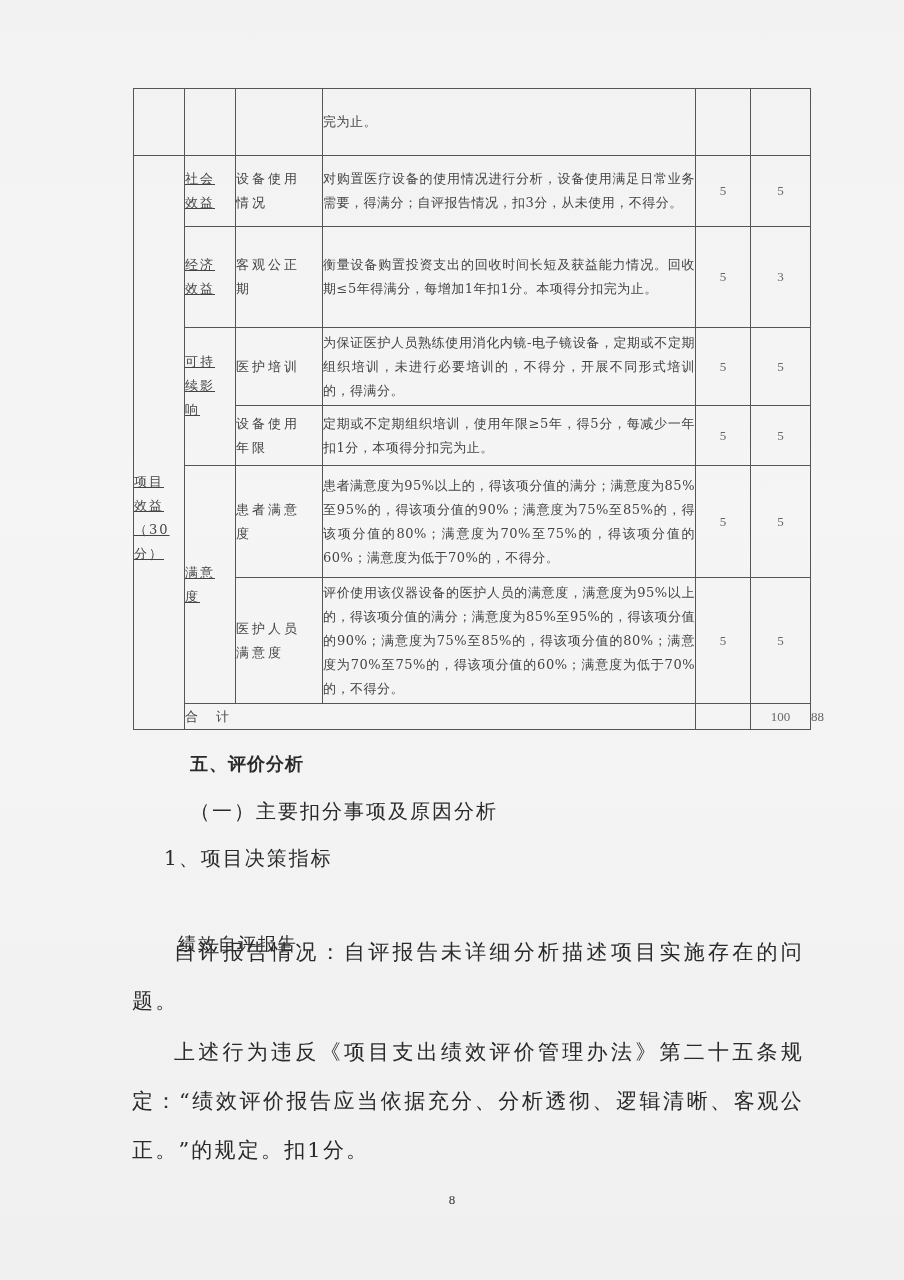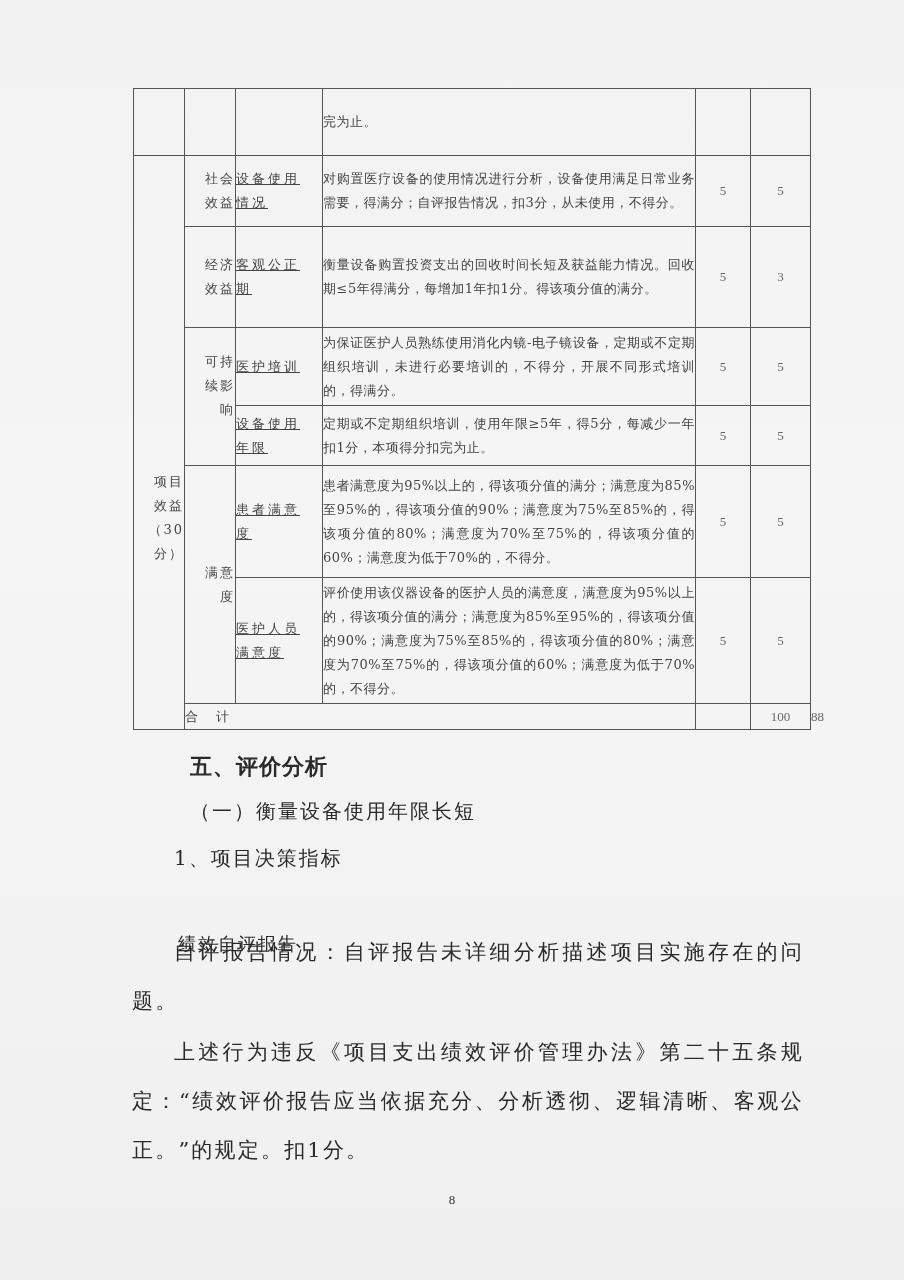--- a/index.html
+++ b/index.html
@@ -17,29 +17,29 @@
     table-layout:fixed;
     font-size:13px;
     color:#444;
   }
   table.eval td {
     border:1.2px solid #555;
     vertical-align:middle;
     padding:0;
     line-height:24px;
   }
-  td.c-cat { text-align:right; padding:0 6px; letter-spacing:2px; }
-  td.c-ind { padding:0 8px; letter-spacing:3px;text-decoration:underline; }
+  td.c-cat { text-align:left; padding:0 6px; letter-spacing:2px;text-decoration:underline; }
+  td.c-ind { padding:0 8px; letter-spacing:3px; }
   td.c-desc { padding:4px 8px; text-align:justify; letter-spacing:0.5px; }
   td.c-num { text-align:center; font-family:"Liberation Serif", serif; color:#666; }
   td.top { vertical-align:top; }
   .total-label { text-align:left; letter-spacing:18px; }
-  .h-section { position:absolute; left:190px; top:752px; font-size:22px; font-weight:bold; font-family:"DejaVu Sans", sans-serif; letter-spacing:1px; }
+  .h-section { position:absolute; left:190px; top:752px; font-size:18px; font-weight:bold; font-family:"DejaVu Sans", sans-serif; letter-spacing:1px; }
   .h-sub { position:absolute; left:190px; top:798px; font-size:20px; letter-spacing:2px; }
-  .h-item { position:absolute; left:174px; top:845px; font-size:20px; letter-spacing:2px; }
+  .h-item { position:absolute; left:164px; top:845px; font-size:20px; letter-spacing:2px; }
   .h-item2 { position:absolute; left:178px; top:892px; font-size:18px; letter-spacing:2px;margin-top:40px; }
   .para { position:absolute; left:132px; width:672px; font-size:21px; line-height:49px; letter-spacing:2.2px; text-indent:42px; text-align:justify; }
   .p1 { top:928px; }
   .p2 { top:1028px; }
   .page-num { position:absolute; left:0; width:904px; top:1192px; text-align:center; font-size:13px; font-family:"Liberation Serif", serif; color:#333; }
 </style>
 </head>
 <body>
 
 <table class="eval">
@@ -83,21 +83,21 @@
   </tr>
   <tr style="height:101px">
     <td class="c-cat">
       <div>经济</div>
       <div>效益</div>
     </td>
     <td class="c-ind">
       <div>客观公正</div>
       <div>期</div>
     </td>
-    <td class="c-desc">衡量设备购置投资支出的回收时间长短及获益能力情况。回收期≤5年得满分，每增加1年扣1分。得该项分值的满分。</td>
+    <td class="c-desc">衡量设备购置投资支出的回收时间长短及获益能力情况。回收期≤5年得满分，每增加1年扣1分。本项得分扣完为止。</td>
     <td class="c-num">5</td>
     <td class="c-num">3</td>
   </tr>
   <tr style="height:78px">
     <td rowspan="2" class="c-cat" style="vertical-align:top; padding-top:22px;">
       <div>可持</div>
       <div>续影</div>
       <div>响</div>
     </td>
     <td class="c-ind">
@@ -141,18 +141,18 @@
   <tr style="height:26px">
     <td colspan="3" class="total-label">合计</td>
     <td></td>
     <td class="c-num">100</td>
     <td class="c-num">88</td>
   </tr>
 </tbody>
   </table>
 
 <div class="h-section">五、评价分析</div>
-<div class="h-sub">（一）衡量设备使用年限长短</div>
+<div class="h-sub">（一）主要扣分事项及原因分析</div>
 <div class="h-item">1、项目决策指标</div>
 <div class="h-item2">绩效自评报告</div>
 <div class="para p1">自评报告情况：自评报告未详细分析描述项目实施存在的问题。</div>
 <div class="para p2">上述行为违反《项目支出绩效评价管理办法》第二十五条规定：“绩效评价报告应当依据充分、分析透彻、逻辑清晰、客观公正。”的规定。扣1分。</div>
 <div class="page-num">8</div>
 
 </body></html>

